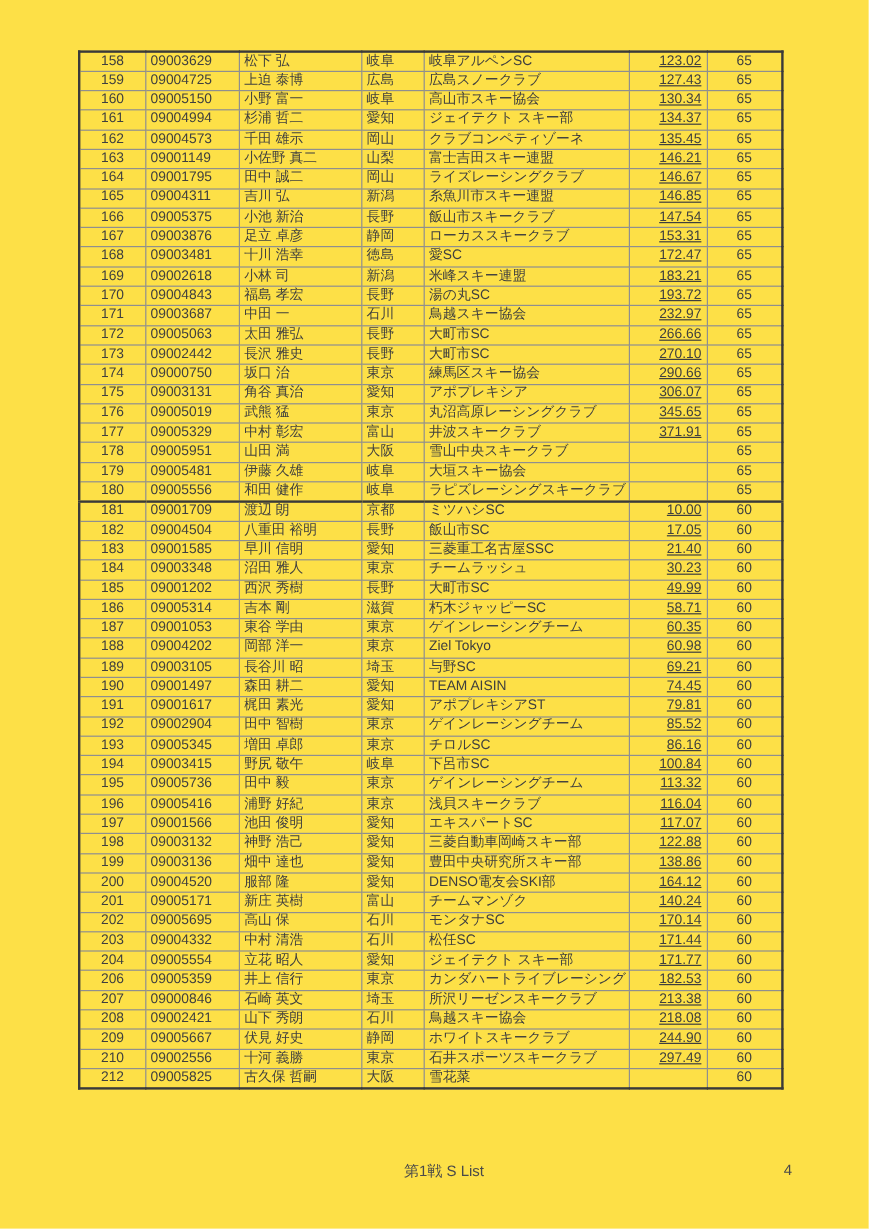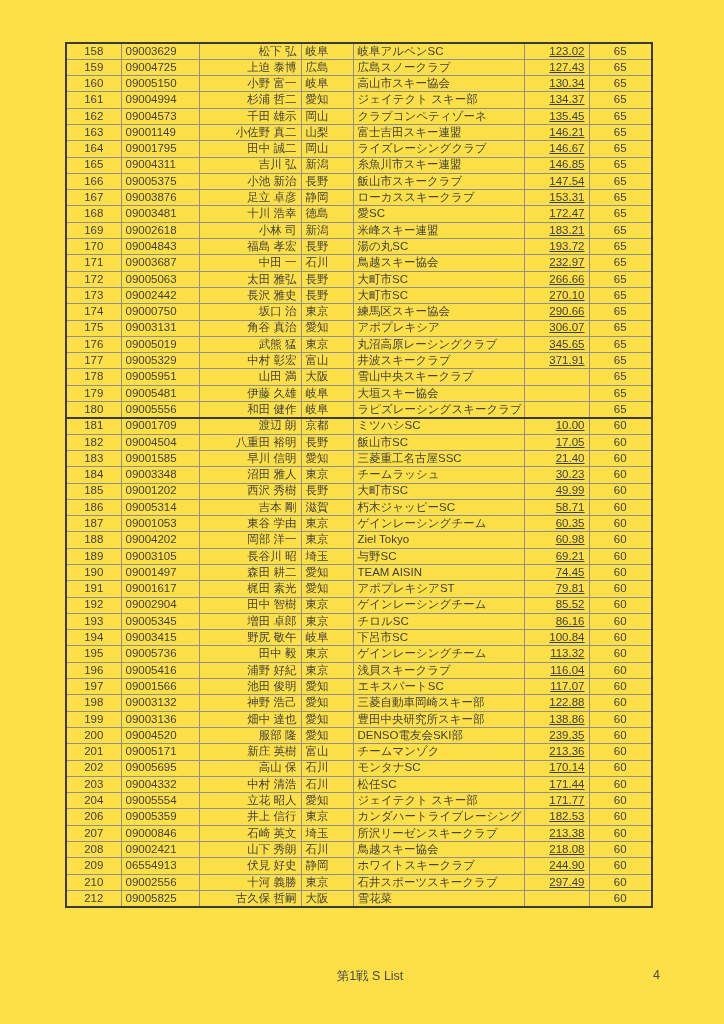--- a/index.html
+++ b/index.html
@@ -32,21 +32,21 @@
     font-size: 11.5px;
     line-height: 1;
     padding: 0 4px;
     white-space: nowrap;
     overflow: hidden;
     color: #3f3f3f;
   }
   tr.group-start td { border-top: 2px solid #3a3a3a; }
   td.col-rank   { text-align: center; }
   td.col-id     { text-align: left; }
-  td.col-name   { text-align: right; padding-left: 6px; }
+  td.col-name   { text-align: left; padding-left: 6px; }
   td.col-prefecture { text-align: left; }
   td.col-club   { text-align: left; }
   td.col-score  { text-align: right; padding-right: 10px; text-decoration: underline; }
   td.col-points { text-align: center; }
 
   .col-w-rank   { width: 55px; }
   .col-w-id     { width: 78px; }
   .col-w-name   { width: 102px; }
   .col-w-pref   { width: 52px; }
   .col-w-club   { width: 171px; }
@@ -467,30 +467,30 @@
           <td class="col-club">豊田中央研究所スキー部</td>
           <td class="col-score">138.86</td>
           <td class="col-points">60</td>
         </tr>
         <tr>
           <td class="col-rank">200</td>
           <td class="col-id">09004520</td>
           <td class="col-name">服部 隆</td>
           <td class="col-prefecture">愛知</td>
           <td class="col-club">DENSO電友会SKI部</td>
-          <td class="col-score">239.35</td>
+          <td class="col-score">164.12</td>
           <td class="col-points">60</td>
         </tr>
         <tr>
           <td class="col-rank">201</td>
           <td class="col-id">09005171</td>
           <td class="col-name">新庄 英樹</td>
           <td class="col-prefecture">富山</td>
           <td class="col-club">チームマンゾク</td>
-          <td class="col-score">213.36</td>
+          <td class="col-score">140.24</td>
           <td class="col-points">60</td>
         </tr>
         <tr>
           <td class="col-rank">202</td>
           <td class="col-id">09005695</td>
           <td class="col-name">高山 保</td>
           <td class="col-prefecture">石川</td>
           <td class="col-club">モンタナSC</td>
           <td class="col-score">170.14</td>
           <td class="col-points">60</td>
@@ -535,21 +535,21 @@
           <td class="col-rank">208</td>
           <td class="col-id">09002421</td>
           <td class="col-name">山下 秀朗</td>
           <td class="col-prefecture">石川</td>
           <td class="col-club">鳥越スキー協会</td>
           <td class="col-score">218.08</td>
           <td class="col-points">60</td>
         </tr>
         <tr>
           <td class="col-rank">209</td>
-          <td class="col-id">06554913</td>
+          <td class="col-id">09005667</td>
           <td class="col-name">伏見 好史</td>
           <td class="col-prefecture">静岡</td>
           <td class="col-club">ホワイトスキークラブ</td>
           <td class="col-score">244.90</td>
           <td class="col-points">60</td>
         </tr>
         <tr>
           <td class="col-rank">210</td>
           <td class="col-id">09002556</td>
           <td class="col-name">十河 義勝</td>

